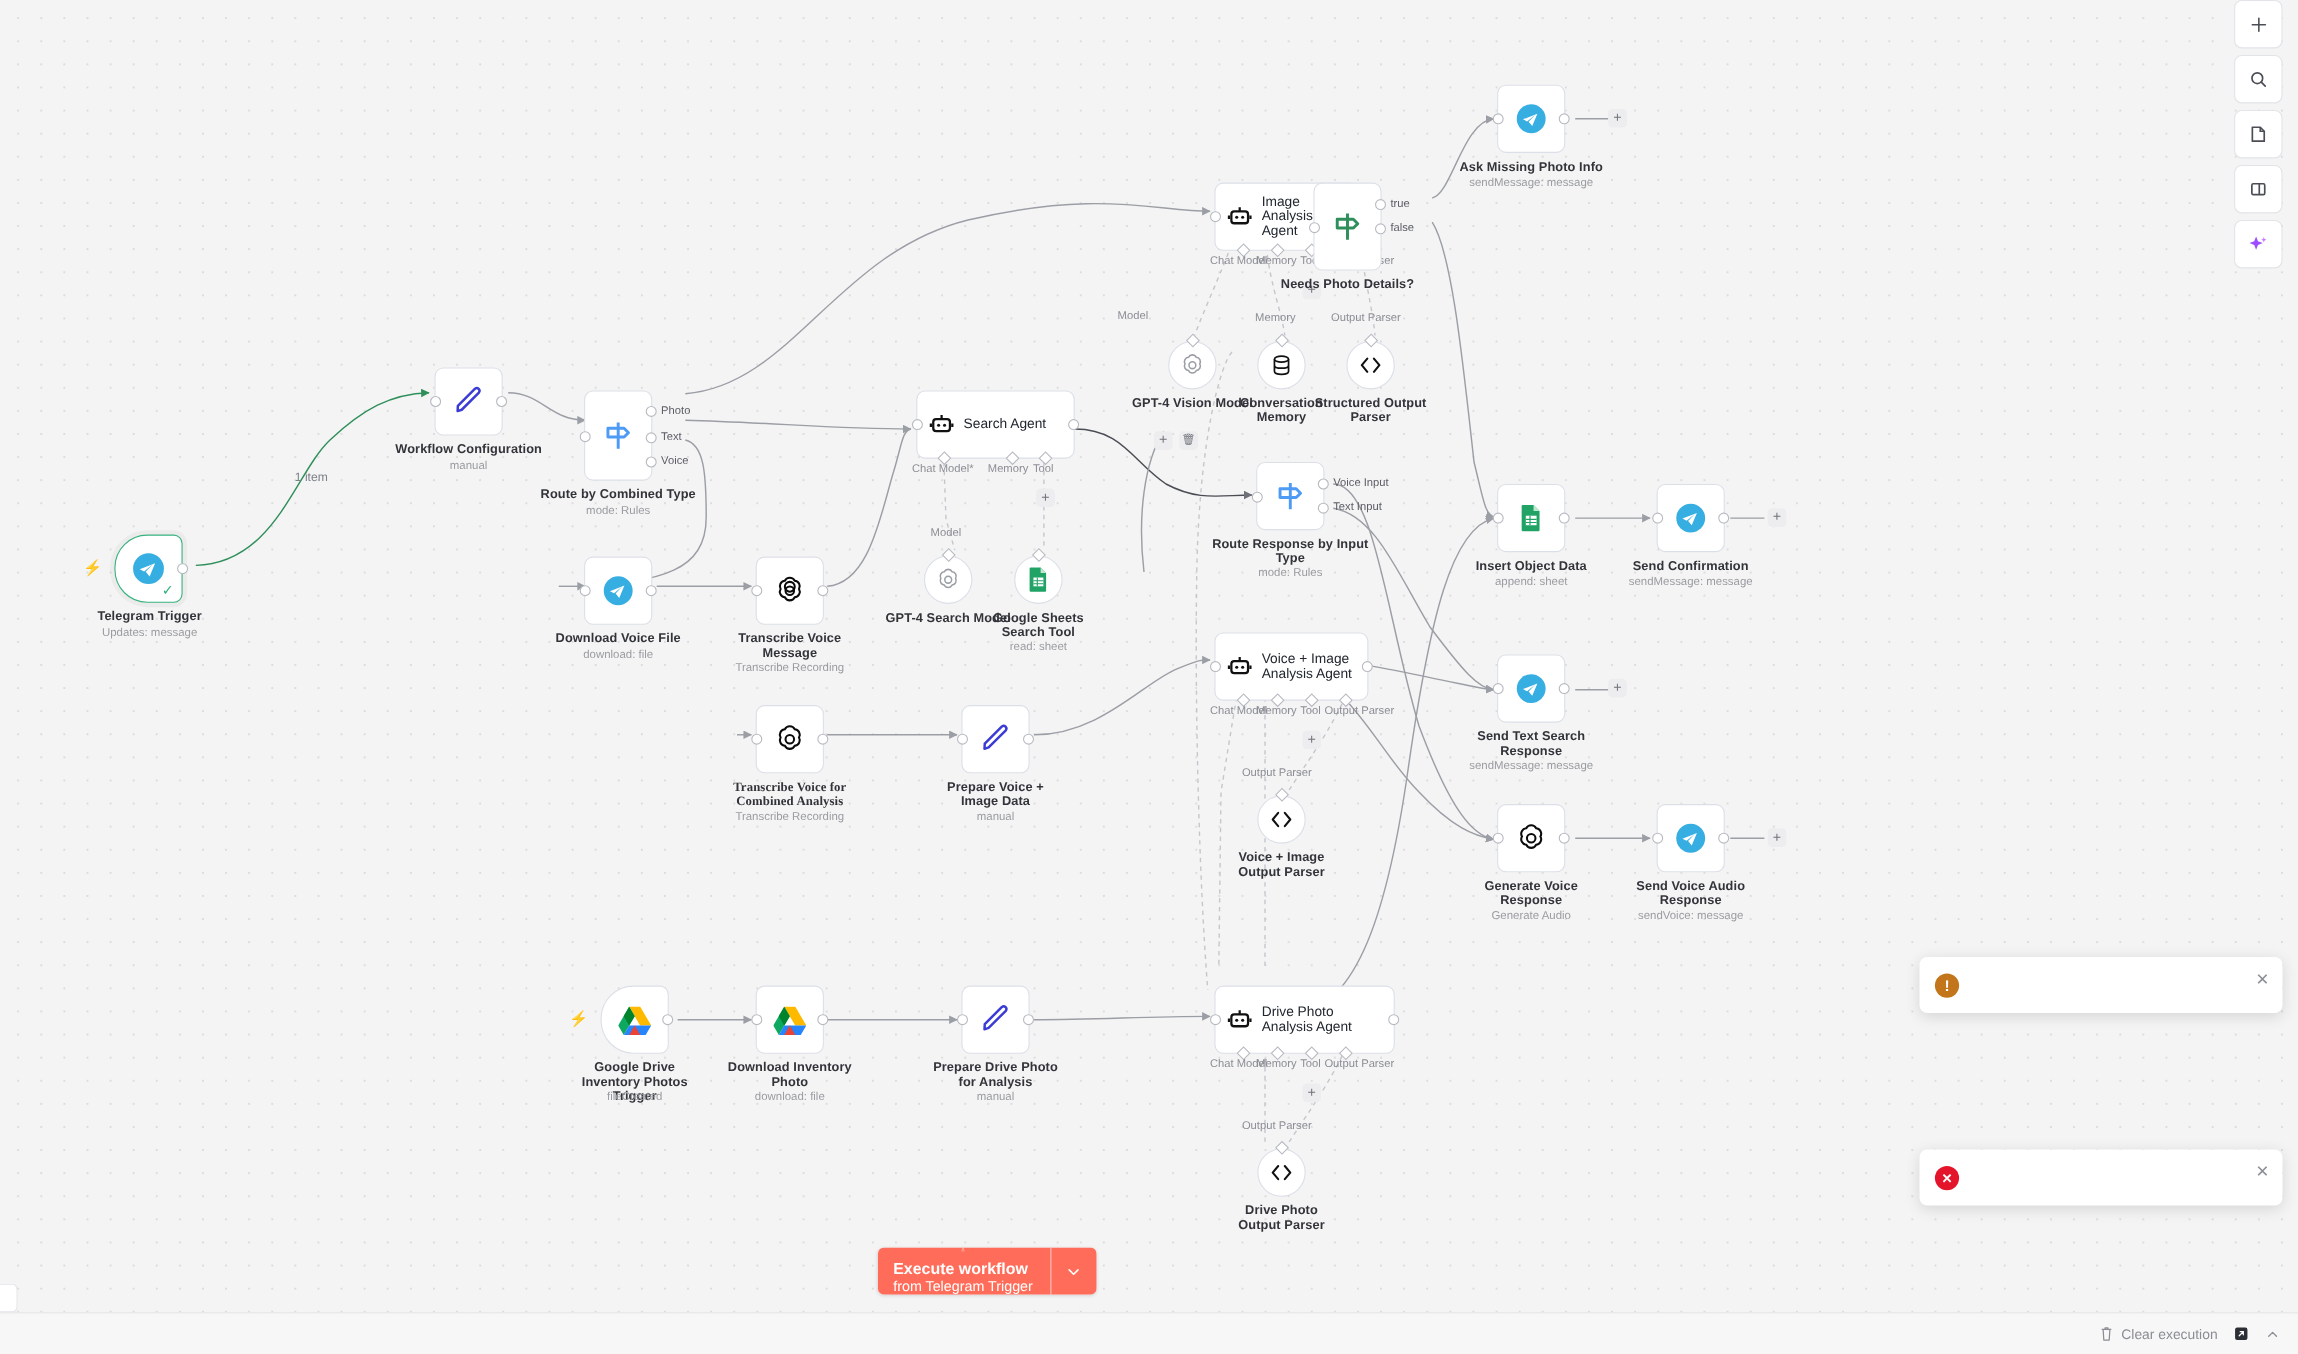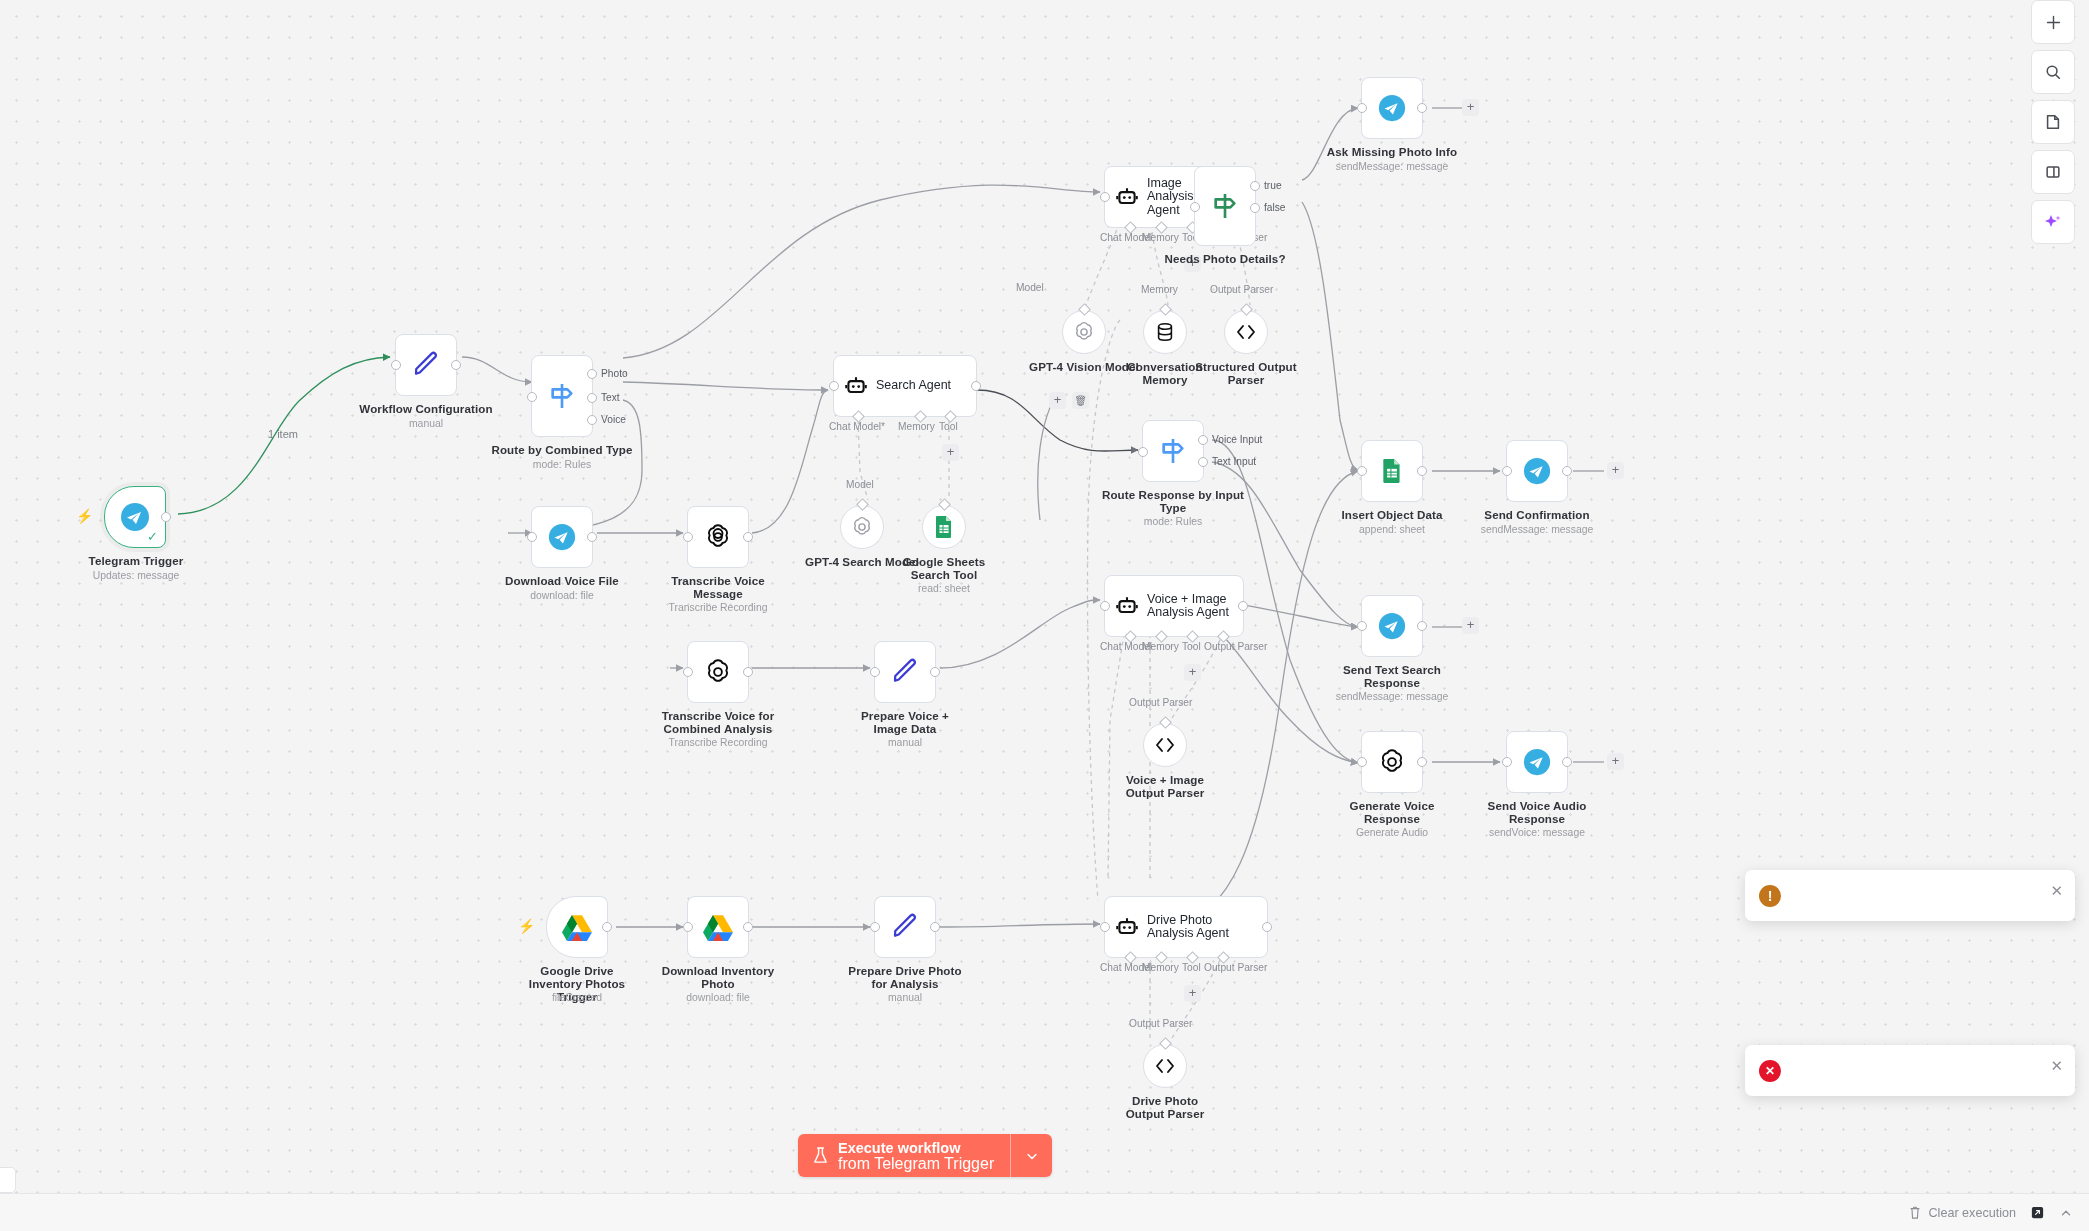--- a/index.html
+++ b/index.html
@@ -81,24 +81,25 @@
   }
 
   
   #execbar{
     position:absolute; left:798px; top:1134px; display:flex; height:43px;
     border-radius:6px; overflow:hidden; box-shadow:0 1px 3px rgba(0,0,0,.12);
   }
   #execmain{
     background:#ff6d5a; color:#fff; display:flex; align-items:center; gap:9px;
     padding:0 16px 0 14px;
+    flex-direction:column;
   }
   #exec-text{ line-height:15px; }
   #exec-title{ font-size:14.5px; font-weight:600; }
-  #exec-sub{ font-size:16px; }
+  #exec-sub{ font-size:13px; }
   #execdrop{
     background:#ff6d5a; color:#fff; width:42px; display:flex; align-items:center;
     justify-content:center; border-left:1px solid rgba(255,255,255,.45);
   }
 
   
   .toast{
     position:absolute; right:14px; width:330px; background:#fff; border-radius:7px;
     box-shadow:0 3px 14px rgba(0,0,0,.13); padding:14px 13px 14px 14px;
     display:flex; gap:11px;
@@ -329,21 +330,21 @@
 
 <div class="node" style="left:687px;top:641px;">
   <div class="nbox">
     <svg width="30" height="30" viewBox="0 0 24 24">
       <path d="M12 2.6a4 4 0 0 1 3.6 2.2 4 4 0 0 1 3.1 6 4 4 0 0 1-3.1 6 4 4 0 0 1-7.2 0 4 4 0 0 1-3.1-6 4 4 0 0 1 3.1-6A4 4 0 0 1 12 2.6z" fill="none" stroke="#0b0b0b" stroke-width="1.5"></path>
       <circle cx="12" cy="12" r="3.1" fill="none" stroke="#0b0b0b" stroke-width="1.5"></circle>
     </svg>
     <span class="port in"></span>
     <span class="port out"></span>
   </div>
-  <div class="nlabel wrap" style="top:68px;">Transcribe Voice for Combined Analysis</div>
+  <div class="nlabel wrap" style="top:68px;font-family:Liberation Serif, serif;">Transcribe Voice for Combined Analysis</div>
   <div class="nsub" style="top:96px;">Transcribe Recording</div>
 </div>
 
 <div class="node" style="left:874px;top:641px;">
   <div class="nbox">
     <svg width="30" height="30" viewBox="0 0 24 24">
       <path d="M4 19l3-1L19.5 5.5a2 2 0 0 0-2.8-2.8L4.2 15.2z" fill="none" stroke="#3b3bd6" stroke-width="1.8" stroke-linejoin="round"></path>
     </svg>
     <span class="port in"></span>
     <span class="port out"></span>

